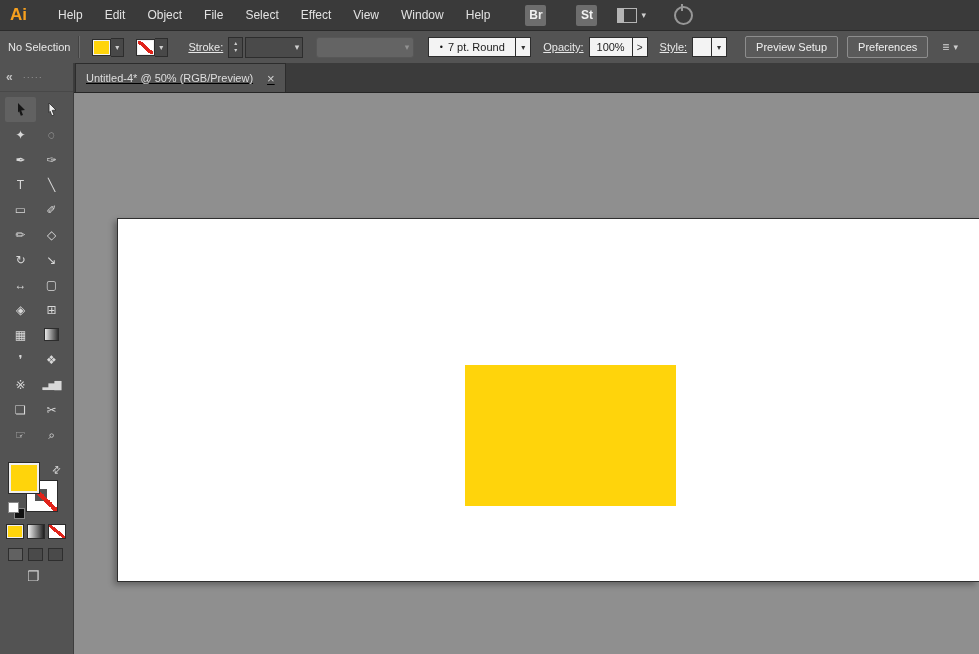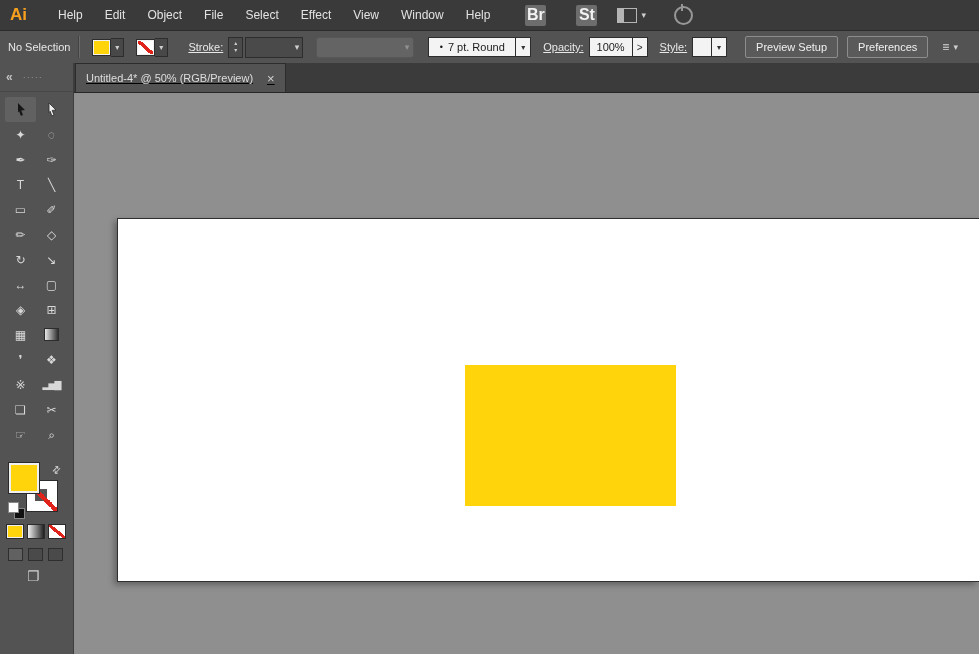--- a/index.html
+++ b/index.html
@@ -14,21 +14,21 @@
   #menubar{
     position:absolute;left:0;top:0;width:979px;height:30px;
     background:#3a3a3a;border-bottom:1px solid #2b2b2b;
     display:flex;align-items:center;
   }
   .logo{color:#f7a01e;font-weight:bold;font-size:17px;margin-left:10px;letter-spacing:0px;}
   .menu-items{display:flex;margin-left:20px;}
   .menu-item{color:#e2e2e2;font-size:12px;padding:0 11px;line-height:30px;cursor:default;}
   .mb-sq{
     width:21px;height:21px;background:#6d6d6d;border-radius:2px;color:#f2f2f2;
-    font-size:16px;font-weight:bold;display:flex;align-items:center;justify-content:center;
+    font-size:12px;font-weight:bold;display:flex;align-items:center;justify-content:center;
   }
   #br-btn{margin-left:24px;}
   #st-btn{margin-left:30px;}
   .ws-icon{margin-left:20px;width:18px;height:13px;border:1px solid #b5b5b5;display:flex;}
   .ws-icon .pane{width:6px;height:100%;background:#b5b5b5;}
   .chev{color:#cfcfcf;font-size:9px;margin-left:4px;}
   .sync-icon{margin-left:28px;width:15px;height:15px;border:2px solid #979797;border-radius:50%;position:relative;}
   .sync-icon::after{content:"";position:absolute;left:5px;top:-4px;width:2px;height:7px;background:#979797;}
   
   #controlbar{

